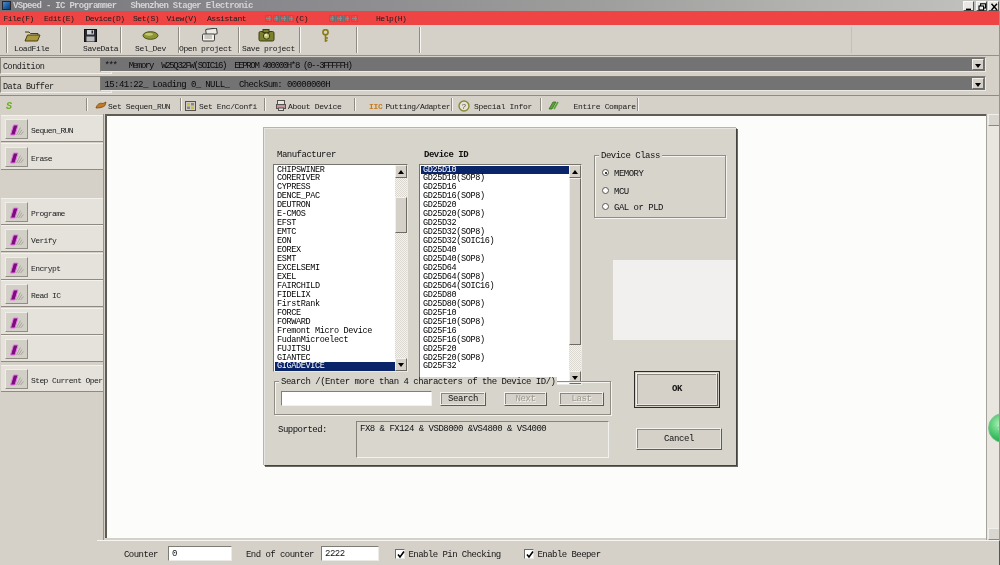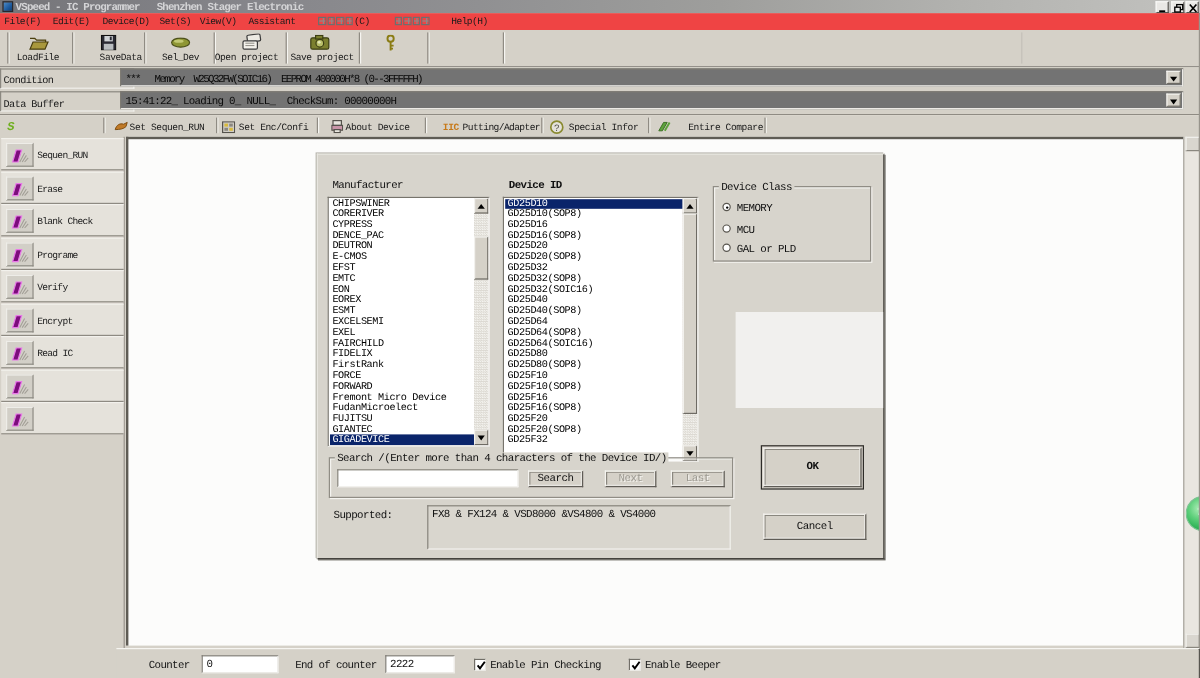--- a/index.html
+++ b/index.html
@@ -213,27 +213,20 @@
         </svg></div>
       <span class="stext">Sequen_RUN</span>
     </div>
   <div class="sbtn" style="top:28.5px;">
       <div class="sicon"><svg width="21" height="20" viewBox="0 0 21 20">
           <polygon points="4.5,15 7.5,5 12,5 9,15" fill="#7c0d7c" stroke="#e879e8" stroke-width="1"></polygon>
           <path d="M10.5 15 L14.5 7.5 M12.5 15 L16 9.5 M14.5 15 L17.5 11.5" stroke="#a39f97" stroke-width="0.9" fill="none"></path>
         </svg></div>
       <span class="stext">Erase</span>
     </div>
-  <div class="sbtn" style="top:56px;">
-      <div class="sicon"><svg width="21" height="20" viewBox="0 0 21 20">
-          <polygon points="4.5,15 7.5,5 12,5 9,15" fill="#7c0d7c" stroke="#e879e8" stroke-width="1"></polygon>
-          <path d="M10.5 15 L14.5 7.5 M12.5 15 L16 9.5 M14.5 15 L17.5 11.5" stroke="#a39f97" stroke-width="0.9" fill="none"></path>
-        </svg></div>
-      <span class="stext">Blank Check</span>
-    </div>
   <div class="sbtn" style="top:111px;">
       <div class="sicon"><svg width="21" height="20" viewBox="0 0 21 20">
           <polygon points="4.5,15 7.5,5 12,5 9,15" fill="#7c0d7c" stroke="#e879e8" stroke-width="1"></polygon>
           <path d="M10.5 15 L14.5 7.5 M12.5 15 L16 9.5 M14.5 15 L17.5 11.5" stroke="#a39f97" stroke-width="0.9" fill="none"></path>
         </svg></div>
       <span class="stext">Verify</span>
     </div>
   <div class="sbtn" style="top:83.5px;">
       <div class="sicon"><svg width="21" height="20" viewBox="0 0 21 20">
           <polygon points="4.5,15 7.5,5 12,5 9,15" fill="#7c0d7c" stroke="#e879e8" stroke-width="1"></polygon>
@@ -259,20 +252,27 @@
       <div class="sicon"><svg width="21" height="20" viewBox="0 0 21 20">
           <polygon points="4.5,15 7.5,5 12,5 9,15" fill="#7c0d7c" stroke="#e879e8" stroke-width="1"></polygon>
           <path d="M10.5 15 L14.5 7.5 M12.5 15 L16 9.5 M14.5 15 L17.5 11.5" stroke="#a39f97" stroke-width="0.9" fill="none"></path>
         </svg></div>
     </div>
   <div class="sbtn" style="top:221px;">
       <div class="sicon"><svg width="21" height="20" viewBox="0 0 21 20">
           <polygon points="4.5,15 7.5,5 12,5 9,15" fill="#7c0d7c" stroke="#e879e8" stroke-width="1"></polygon>
           <path d="M10.5 15 L14.5 7.5 M12.5 15 L16 9.5 M14.5 15 L17.5 11.5" stroke="#a39f97" stroke-width="0.9" fill="none"></path>
         </svg></div>
+    </div>
+  <div class="sbtn" style="top:251px;">
+      <div class="sicon"><svg width="21" height="20" viewBox="0 0 21 20">
+          <polygon points="4.5,15 7.5,5 12,5 9,15" fill="#7c0d7c" stroke="#e879e8" stroke-width="1"></polygon>
+          <path d="M10.5 15 L14.5 7.5 M12.5 15 L16 9.5 M14.5 15 L17.5 11.5" stroke="#a39f97" stroke-width="0.9" fill="none"></path>
+        </svg></div>
+      <span class="stext">Step Current Oper</span>
     </div>
 </div>
 <div class="abs" id="main"></div>
 <div class="abs" id="rightstrip">
   <div style="position:absolute;left:1px;top:0px;width:12px;height:12px;background:#d9d6cf;border:1px solid;border-color:#f0efeb #8a877f #8a877f #f0efeb;"></div>
   <div style="position:absolute;left:1px;bottom:0px;width:12px;height:12px;background:#d9d6cf;border:1px solid;border-color:#f0efeb #8a877f #8a877f #f0efeb;"></div>
 </div>
 <div class="abs" style="left:988px;top:413px;width:12px;height:30px;overflow:hidden;">
   <div style="position:absolute;left:0;top:0;width:30px;height:30px;border-radius:50%;background:radial-gradient(circle at 38% 35%,#aeeeb8 0%,#5fd07c 35%,#2db356 65%,#1d9a44 100%);border:1px solid #7cc392;">
       <span style="position:absolute;left:8px;top:9px;font-size:8px;color:#ddfbe6;letter-spacing:-1px;">70</span>

